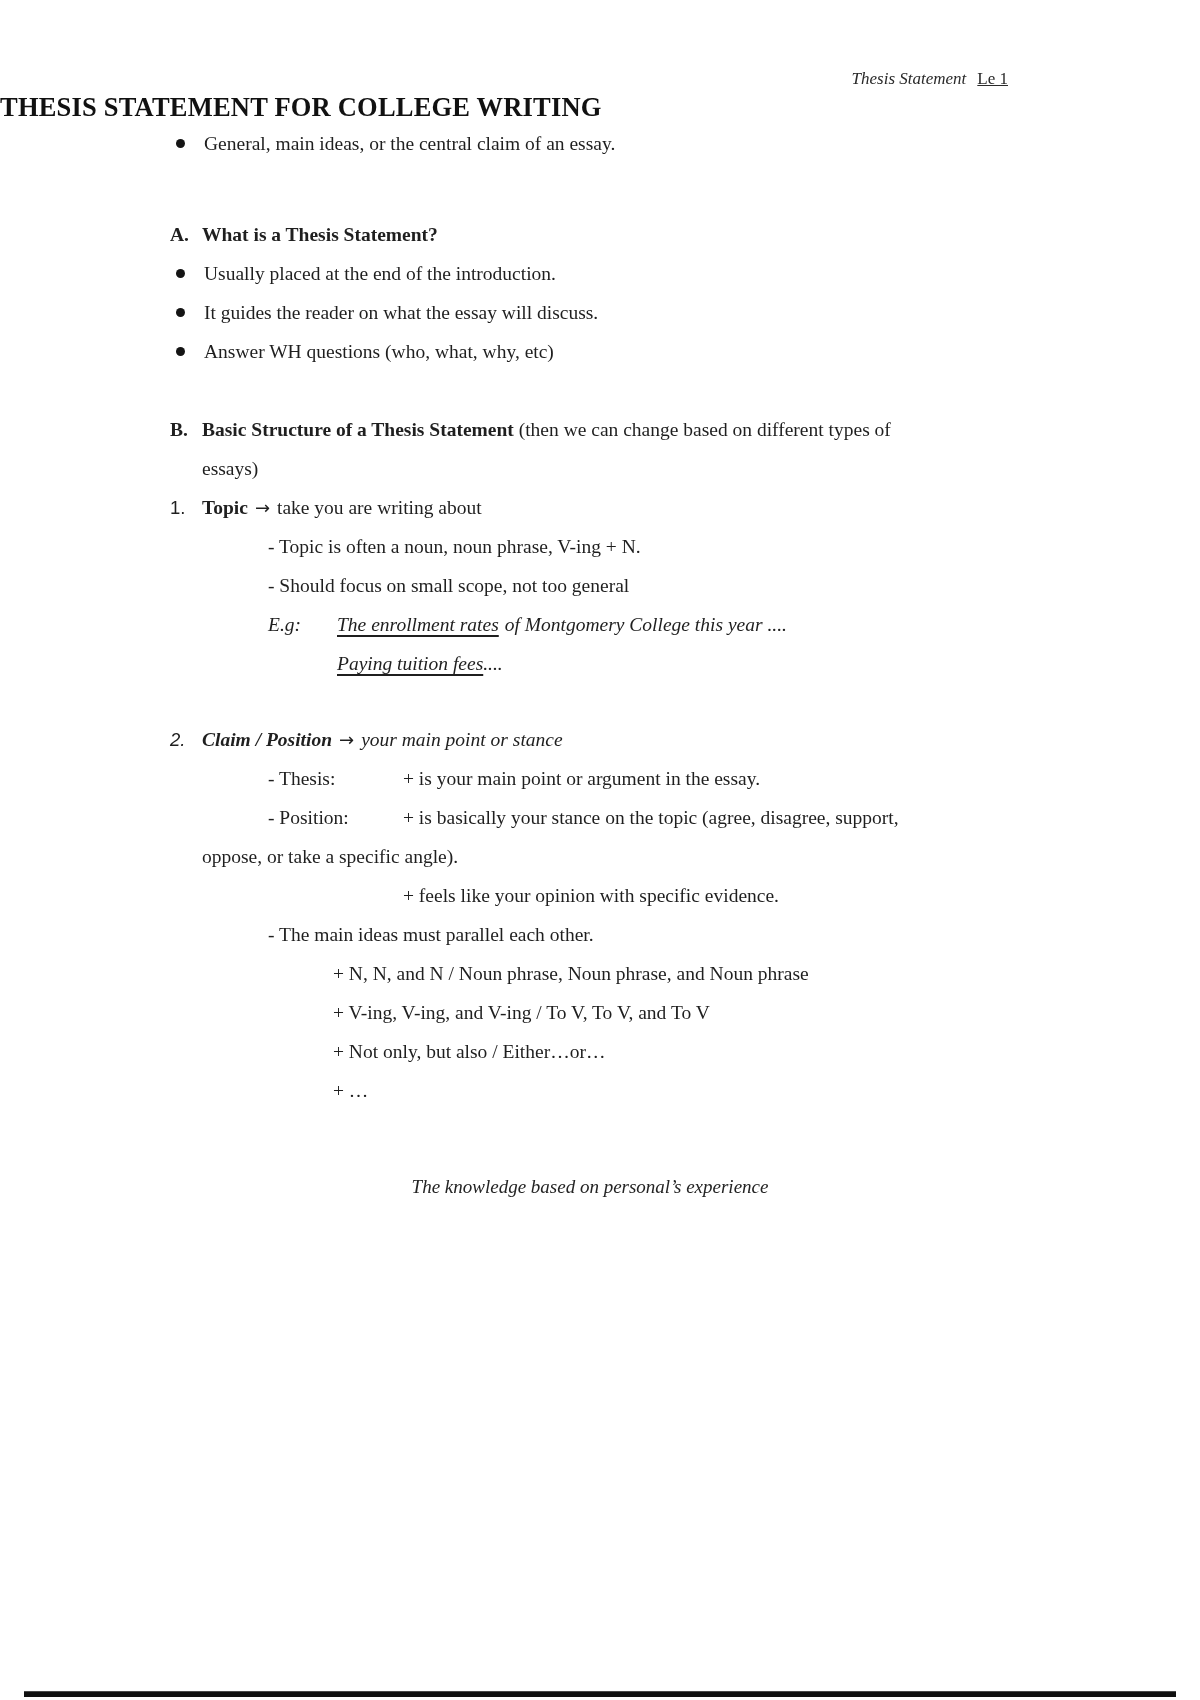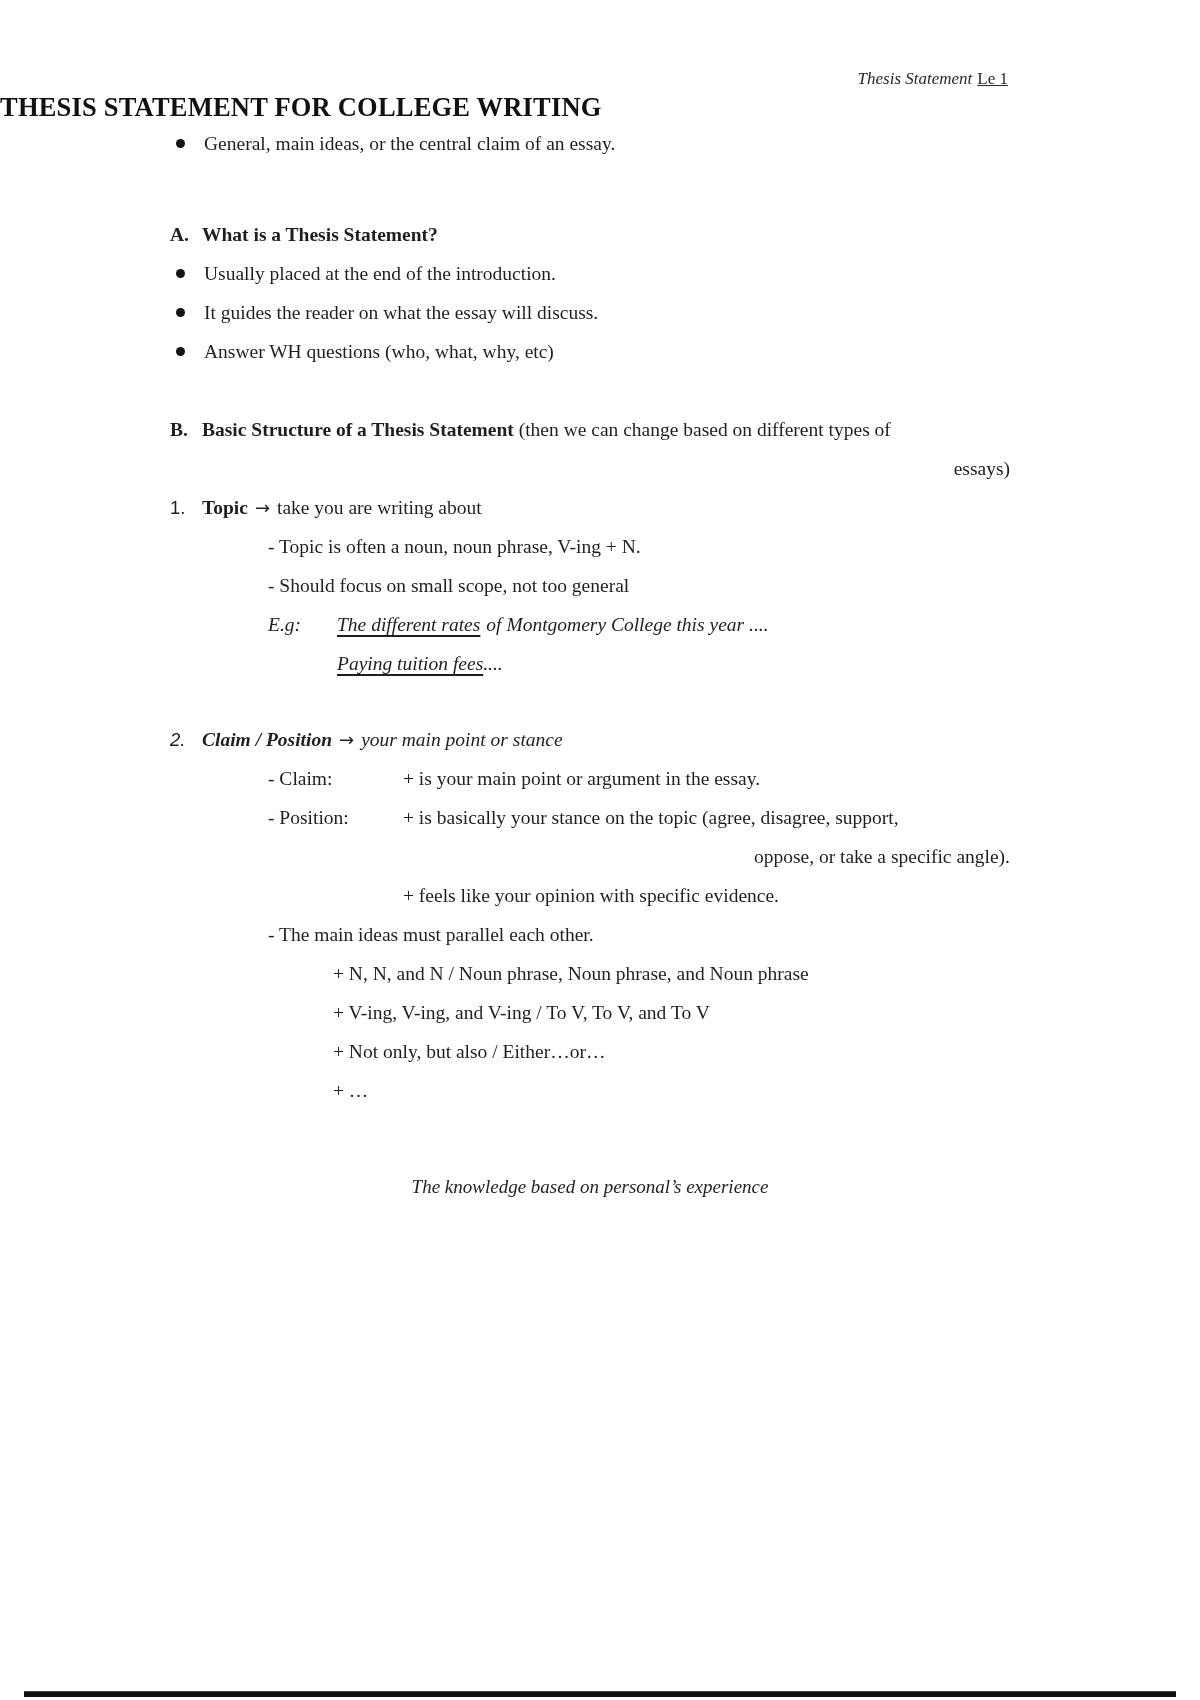--- a/index.html
+++ b/index.html
@@ -13,21 +13,21 @@
 
   .header-line {
     padding-top: 68px;
     padding-right: 192px;
     text-align: right;
     font-size: 17px;
     line-height: 22px;
     color: #2a2a2a;
   }
   .header-line .doc-title { font-style: italic; }
-  .header-line .page-label { margin-left: 5px; text-decoration: underline; }
+  .header-line .page-label { margin-left: 11px; text-decoration: underline; }
 
   .title {
     text-align: left;
     font-size: 26.5px;
     font-weight: bold;
     line-height: 34px;
     letter-spacing: 0.2px;
     color: #111111;
   }
 
@@ -49,21 +49,21 @@
   .italic { font-style: italic; }
 
   .bullet-row { display: flex; }
   .dot {
     width: 9px; height: 9px; border-radius: 50%;
     background: #141414; flex: none;
     margin: 15px 19px 0 6px;
   }
 
   .section-b { margin-top: 39px; }
-  .wrap-hang { padding-left: 32px; text-align: right; }
+  .wrap-hang { padding-left: 32px; }
 
   .arrow { margin: 0 7px; font-family: "DejaVu Sans", sans-serif; font-size: 18px; }
 
   .ind1 { padding-left: 98px; }     
   .ind2 { padding-left: 233px; }    
   .ind-eg2 { padding-left: 167px; } 
   .ind-pts { padding-left: 163px; } 
 
   .eg-label { display: inline-block; width: 69px; font-style: italic; }
   .sub-label { display: inline-block; width: 135px; }
@@ -132,31 +132,31 @@
       <span class="label">B.</span><span class="bold">Basic Structure of a Thesis Statement</span> <span>(then we can change based on different types of</span>
     </div>
     <div class="line wrap-hang">essays)</div>
 
     <div class="line">
       <span class="num-label">1.</span><span class="bold">Topic</span><span class="arrow">→</span><span>take you are writing about</span>
     </div>
     <div class="line ind1">- Topic is often a noun, noun phrase, V-ing + N.</div>
     <div class="line ind1">- Should focus on small scope, not too general</div>
     <div class="line ind1 italic">
-      <span class="eg-label">E.g:</span><span class="underline">The different rates</span><span class="after-underline">of Montgomery College this year ....</span>
+      <span class="eg-label">E.g:</span><span class="underline">The enrollment rates</span><span class="after-underline">of Montgomery College this year ....</span>
     </div>
     <div class="line ind-eg2 italic">
       <span class="underline">Paying tuition fees</span><span>....</span>
     </div>
 
     <div class="line gap-before-2">
       <span class="num-label">2.</span><span class="bold">Claim / Position</span><span class="arrow">→</span><span>your main point or stance</span>
     </div>
     <div class="line ind1">
-      <span class="sub-label">- Claim:</span><span>+ is your main point or argument in the essay.</span>
+      <span class="sub-label">- Thesis:</span><span>+ is your main point or argument in the essay.</span>
     </div>
     <div class="line ind1">
       <span class="sub-label">- Position:</span><span>+ is basically your stance on the topic (agree, disagree, support,</span>
     </div>
     <div class="line wrap-hang">oppose, or take a specific angle).</div>
     <div class="line ind2">+ feels like your opinion with specific evidence.</div>
 
     <div class="line ind1">- The main ideas must parallel each other.</div>
     <div class="line ind-pts">+ N, N, and N / Noun phrase, Noun phrase, and Noun phrase</div>
     <div class="line ind-pts">+ V-ing, V-ing, and V-ing / To V, To V, and To V</div>

